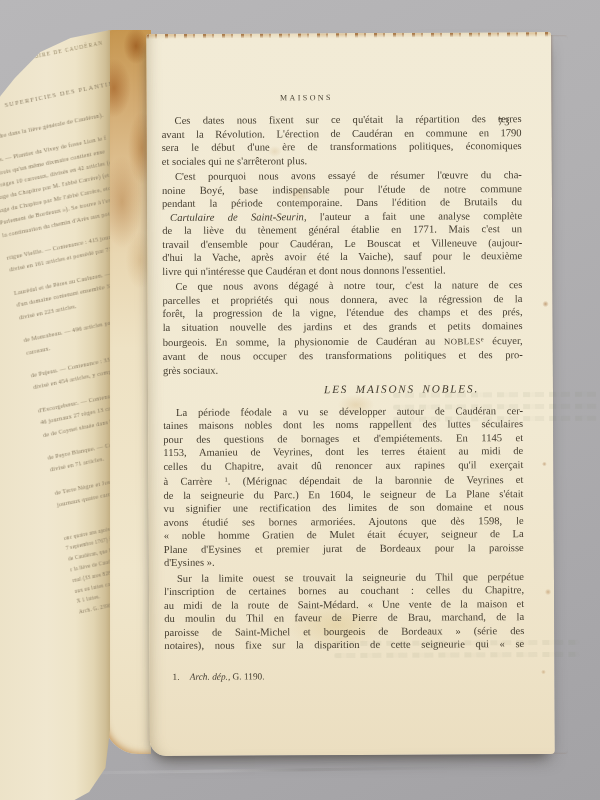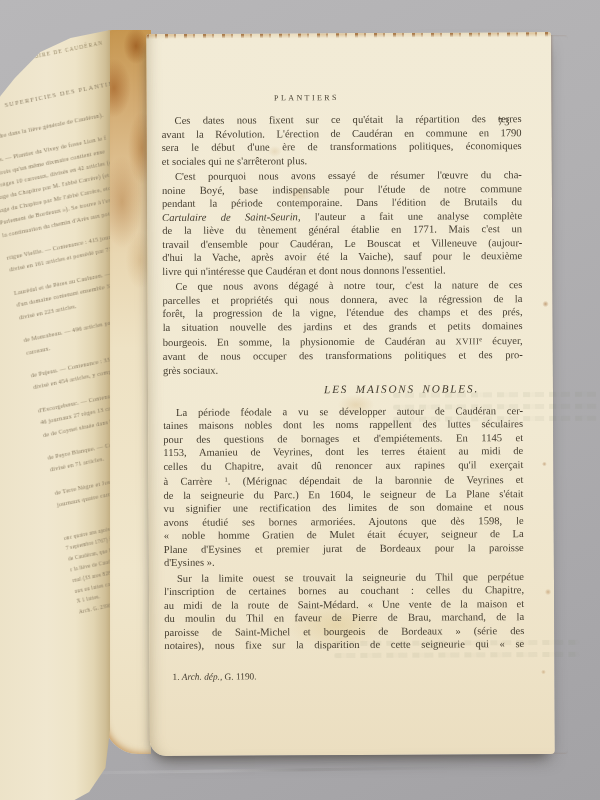--- a/index.html
+++ b/index.html
@@ -86,21 +86,21 @@
     position:absolute;left:15px;top:58px;width:360px;
     color:#433c2f;font-size:10.6px;line-height:13.5px;
   }
   .page-header{position:relative;height:14px;margin-bottom:8px;}
   .running-title{position:absolute;left:145px;transform:translateX(-50%);font-size:8px;letter-spacing:2.4px;color:#4a4335;}
   .page-number{position:absolute;right:11px;top:-1px;font-size:10.5px;letter-spacing:1px;margin-top:26px;}
   .para{margin:0 0 2px 0;}
   .line{text-align:justify;text-align-last:justify;}
   .line.first{text-indent:13px;}
   .line.lastline{text-align-last:auto;}
-  .seg-i{font-style:italic;}
+  .seg-i{font-style:italic;margin-left:8px;}
   .seg-sup{font-size:.62em;vertical-align:.45em;}
   .seg-sc{font-size:.82em;letter-spacing:.5px;}
   .section-heading{
     font-style:italic;text-align:right;padding-right:44px;
     letter-spacing:1.8px;word-spacing:3px;font-size:11.2px;
     margin:7px 0 8px 0;
   }
   .footnote{margin-top:18px;padding-left:8px;font-size:9.3px;}
   
   .ghost{position:absolute;opacity:.6;filter:blur(.6px);}
@@ -128,21 +128,21 @@
       <div class="g-line"></div>
       <div class="g-line"></div>
   </div>
   <div class="ghost ghost-b">
     <div class="g-line"></div>
       <div class="g-line"></div>
   </div>
 
   <div class="text-block">
     <div class="page-header">
-      <span class="running-title">PLANTIERS</span>
+      <span class="running-title">MAISONS</span>
       <span class="page-number">73</span>
     </div>
 
     <div id="paras-before">
         <div class="para">
           <div class="line first">Ces dates nous fixent sur ce qu'était la répartition des terres</div>
           <div class="line">avant la Révolution. L'érection de Caudéran en commune en 1790</div>
           <div class="line">sera le début d'une ère de transformations politiques, économiques</div>
           <div class="line lastline">et sociales qui ne s'arrêteront plus.</div>
         </div>
@@ -154,21 +154,21 @@
           <div class="line">de la liève du tènement général établie en 1771. Mais c'est un</div>
           <div class="line">travail d'ensemble pour Caudéran, Le Bouscat et Villeneuve (aujour-</div>
           <div class="line">d'hui la Vache, après avoir été la Vaiche), sauf pour le deuxième</div>
           <div class="line lastline">livre qui n'intéresse que Caudéran et dont nous donnons l'essentiel.</div>
         </div>
         <div class="para">
           <div class="line first">Ce que nous avons dégagé à notre tour, c'est la nature de ces</div>
           <div class="line">parcelles et propriétés qui nous donnera, avec la régression de la</div>
           <div class="line">forêt, la progression de la vigne, l'étendue des champs et des prés,</div>
           <div class="line">la situation nouvelle des jardins et des grands et petits domaines</div>
-          <div class="line"><span>bourgeois. En somme, la physionomie de Caudéran au </span><span class="seg-sc">XVIII</span><span class="seg-sup">e</span><span> écuyer,</span></div>
+          <div class="line"><span>bourgeois. En somme, la physionomie de Caudéran au </span><span class="seg-sc">NOBLES</span><span class="seg-sup">e</span><span> écuyer,</span></div>
           <div class="line">avant de nous occuper des transformations politiques et des pro-</div>
           <div class="line lastline">grès sociaux.</div>
         </div>
       </div>
 
     <div class="section-heading">LES MAISONS NOBLES.</div>
 
     <div id="paras-after">
         <div class="para">
           <div class="line first">La période féodale a vu se développer autour de Caudéran cer-</div>

